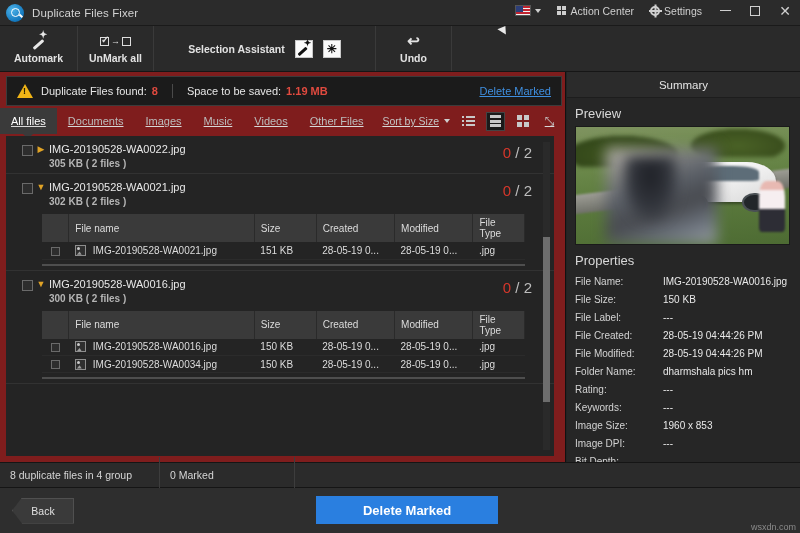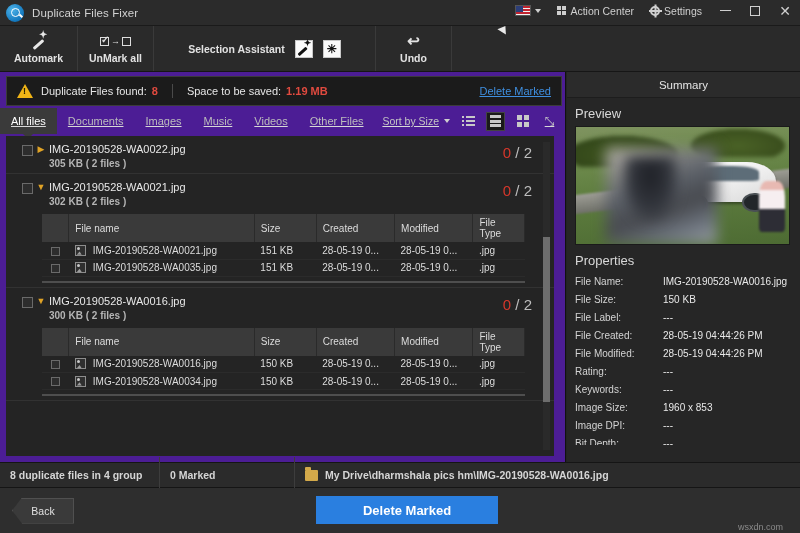--- a/index.html
+++ b/index.html
@@ -120,21 +120,21 @@
     background: #111; transform: rotate(-42deg); border-radius: 1px;
   }
   .sa-btn .wand-dark::after {
     content: "✦"; position: absolute; right: -1px; top: -4px; font-size: 9px; color: #111;
   }
   .undo-ico { font-size: 15px; line-height: 14px; color: #e2e2e2; }
 
   
   .leftpane {
     position: absolute; left: 0; top: 72px; width: 566px; height: 390px;
-    background: #4c1d95; border-right: 1px solid #111;
+    background: #7f1d1d; border-right: 1px solid #111;
   }
   .banner {
     position: absolute; left: 6px; top: 4px; width: 556px; height: 30px;
     background: #1b1b1b; border: 1px solid #3b3b3b;
     display: flex; align-items: center; padding: 0 10px; font-size: 11px;
   }
   .warn-tri {
     width: 0; height: 0; border-left: 8px solid transparent; border-right: 8px solid transparent;
     border-bottom: 14px solid #f0b416; position: relative; margin-right: 8px;
   }
@@ -309,21 +309,21 @@
   .pclip { overflow: hidden; height: 8px; }
 
   
   .statusbar {
     position: absolute; left: 0; top: 462px; width: 800px; height: 26px;
     background: #2b2b2b; display: flex; align-items: center;
     border-top: 1px solid #151515; border-bottom: 1px solid #151515;
   }
   .st-cell {
     height: 36px; display: flex; align-items: center; padding: 3px 10px;
-    font-size: 10.5px; color: #d5d5d5; border-right: 1px solid #3d3d3d; font-weight: bold;
+    font-size: 10.5px; color: #d5d5d5; border-right: 1px solid #3d3d3d;
   }
   #st-dupcount { width: 160px; }
   #st-marked { width: 135px; }
   #st-path { border-right: none; gap: 7px; }
   .folder-ico {
     width: 13px; height: 11px; background: #d3a94a; position: relative; border-radius: 1px;
     flex: 0 0 auto;
   }
   .folder-ico::before {
     content:""; position:absolute; left:0; top:-2.5px; width:6px; height:3px;
@@ -341,21 +341,21 @@
     display: flex; align-items: center; justify-content: center;
     clip-path: polygon(10px 0, 100% 0, 100% 100%, 10px 100%, 0 50%);
   }
   .delete-btn {
     position: absolute; left: 316px; top: 496px; width: 182px; height: 28px;
     background: #2a7fe0; color: #ffffff; font-size: 13px; font-weight: bold;
     display: flex; align-items: center; justify-content: center;
     border: 1px solid #2a7fe0;
   }
   .watermark {
-    position: absolute; right: 17px; bottom: 1px; font-size: 9px; color: #8a8a8a;
+    position: absolute; right: 4px; bottom: 1px; font-size: 9px; color: #8a8a8a;
   }
   .cursor {
     position: absolute; left: 500px; top: 24px; width: 0; height: 0; z-index: 50;
     border-left: 7px solid #eaeaea; border-bottom: 5px solid transparent;
     border-top: 5px solid transparent; transform: rotate(-58deg);
   }
 </style>
 </head>
 <body>
 
@@ -534,33 +534,20 @@
               <th class="col-type">File Type</th>
             </tr>
           </thead>
           <tbody>
             <tr>
               <td class="cell-chk"><span class="cbox-sm"></span></td>
               <td>
                 <span class="fname-cell">
                   <span class="thumb-ico"></span>
                   <span>IMG-20190528-WA0021.jpg</span>
-                </span>
-              </td>
-              <td>151 KB</td>
-              <td>28-05-19 0...</td>
-              <td>28-05-19 0...</td>
-              <td>.jpg</td>
-            </tr>
-            <tr>
-              <td class="cell-chk"><span class="cbox-sm"></span></td>
-              <td>
-                <span class="fname-cell">
-                  <span class="thumb-ico"></span>
-                  <span>IMG-20190528-WA0035.jpg</span>
                 </span>
               </td>
               <td>151 KB</td>
               <td>28-05-19 0...</td>
               <td>28-05-19 0...</td>
               <td>.jpg</td>
             </tr>
           </tbody>
         </table>
         <div class="tbl-underline"></div>
@@ -661,20 +648,24 @@
       </div>
       <div class="prow">
         <span class="pkey">File Created:</span>
         <span class="pval">28-05-19 04:44:26 PM</span>
       </div>
       <div class="prow">
         <span class="pkey">File Modified:</span>
         <span class="pval">28-05-19 04:44:26 PM</span>
       </div>
       <div class="prow">
+        <span class="pkey">Folder Name:</span>
+        <span class="pval">dharmshala pics hm</span>
+      </div>
+      <div class="prow">
         <span class="pkey">Rating:</span>
         <span class="pval">---</span>
       </div>
       <div class="prow">
         <span class="pkey">Keywords:</span>
         <span class="pval">---</span>
       </div>
       <div class="prow">
         <span class="pkey">Image Size:</span>
         <span class="pval">1960 x 853</span>
@@ -686,24 +677,20 @@
       <div class="prow pclip">
         <span class="pkey">Bit Depth:</span>
         <span class="pval">---</span>
       </div>
     </div>
   </div>
 
   <div class="statusbar">
     <div class="st-cell" id="st-dupcount">8 duplicate files in 4 group</div>
     <div class="st-cell" id="st-marked">0 Marked</div>
-    <div class="st-cell" id="st-path">
-      <span class="folder-ico"></span>
-      <span>My Drive\dharmshala pics hm\IMG-20190528-WA0016.jpg</span>
-    </div>
   </div>
 
   <div class="footer">
     <div class="back-btn">Back</div>
     <div class="watermark">wsxdn.com</div>
   </div>
   <div class="delete-btn">Delete Marked</div>
 
   <div class="cursor"></div>
 </div>

